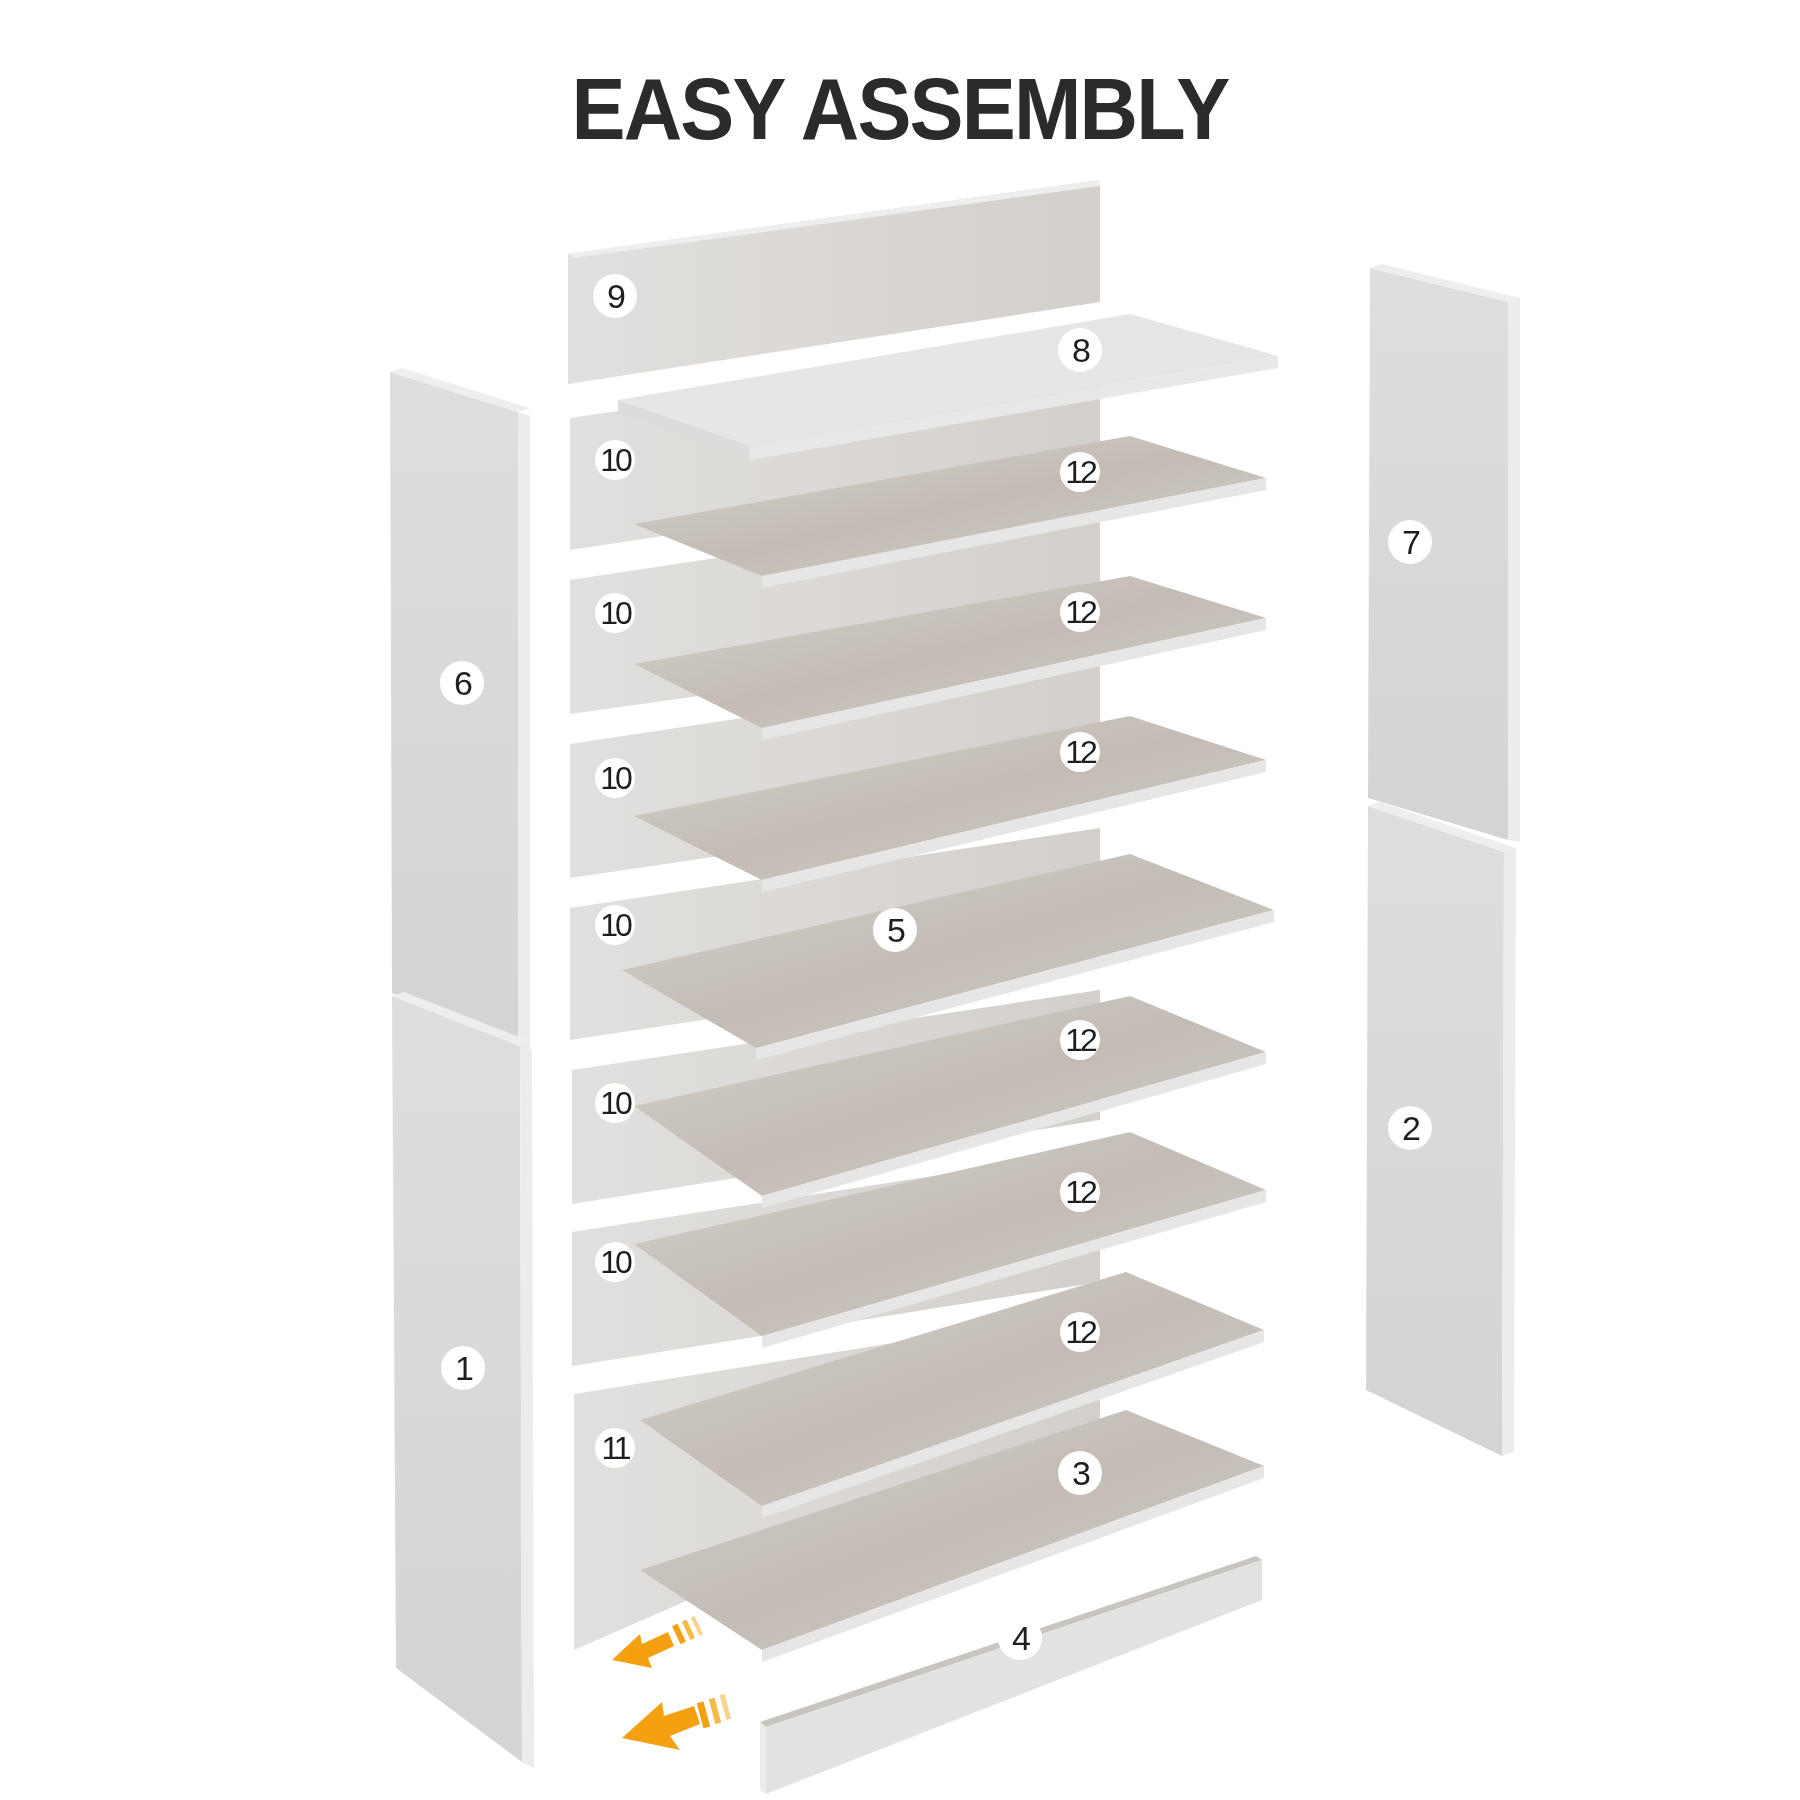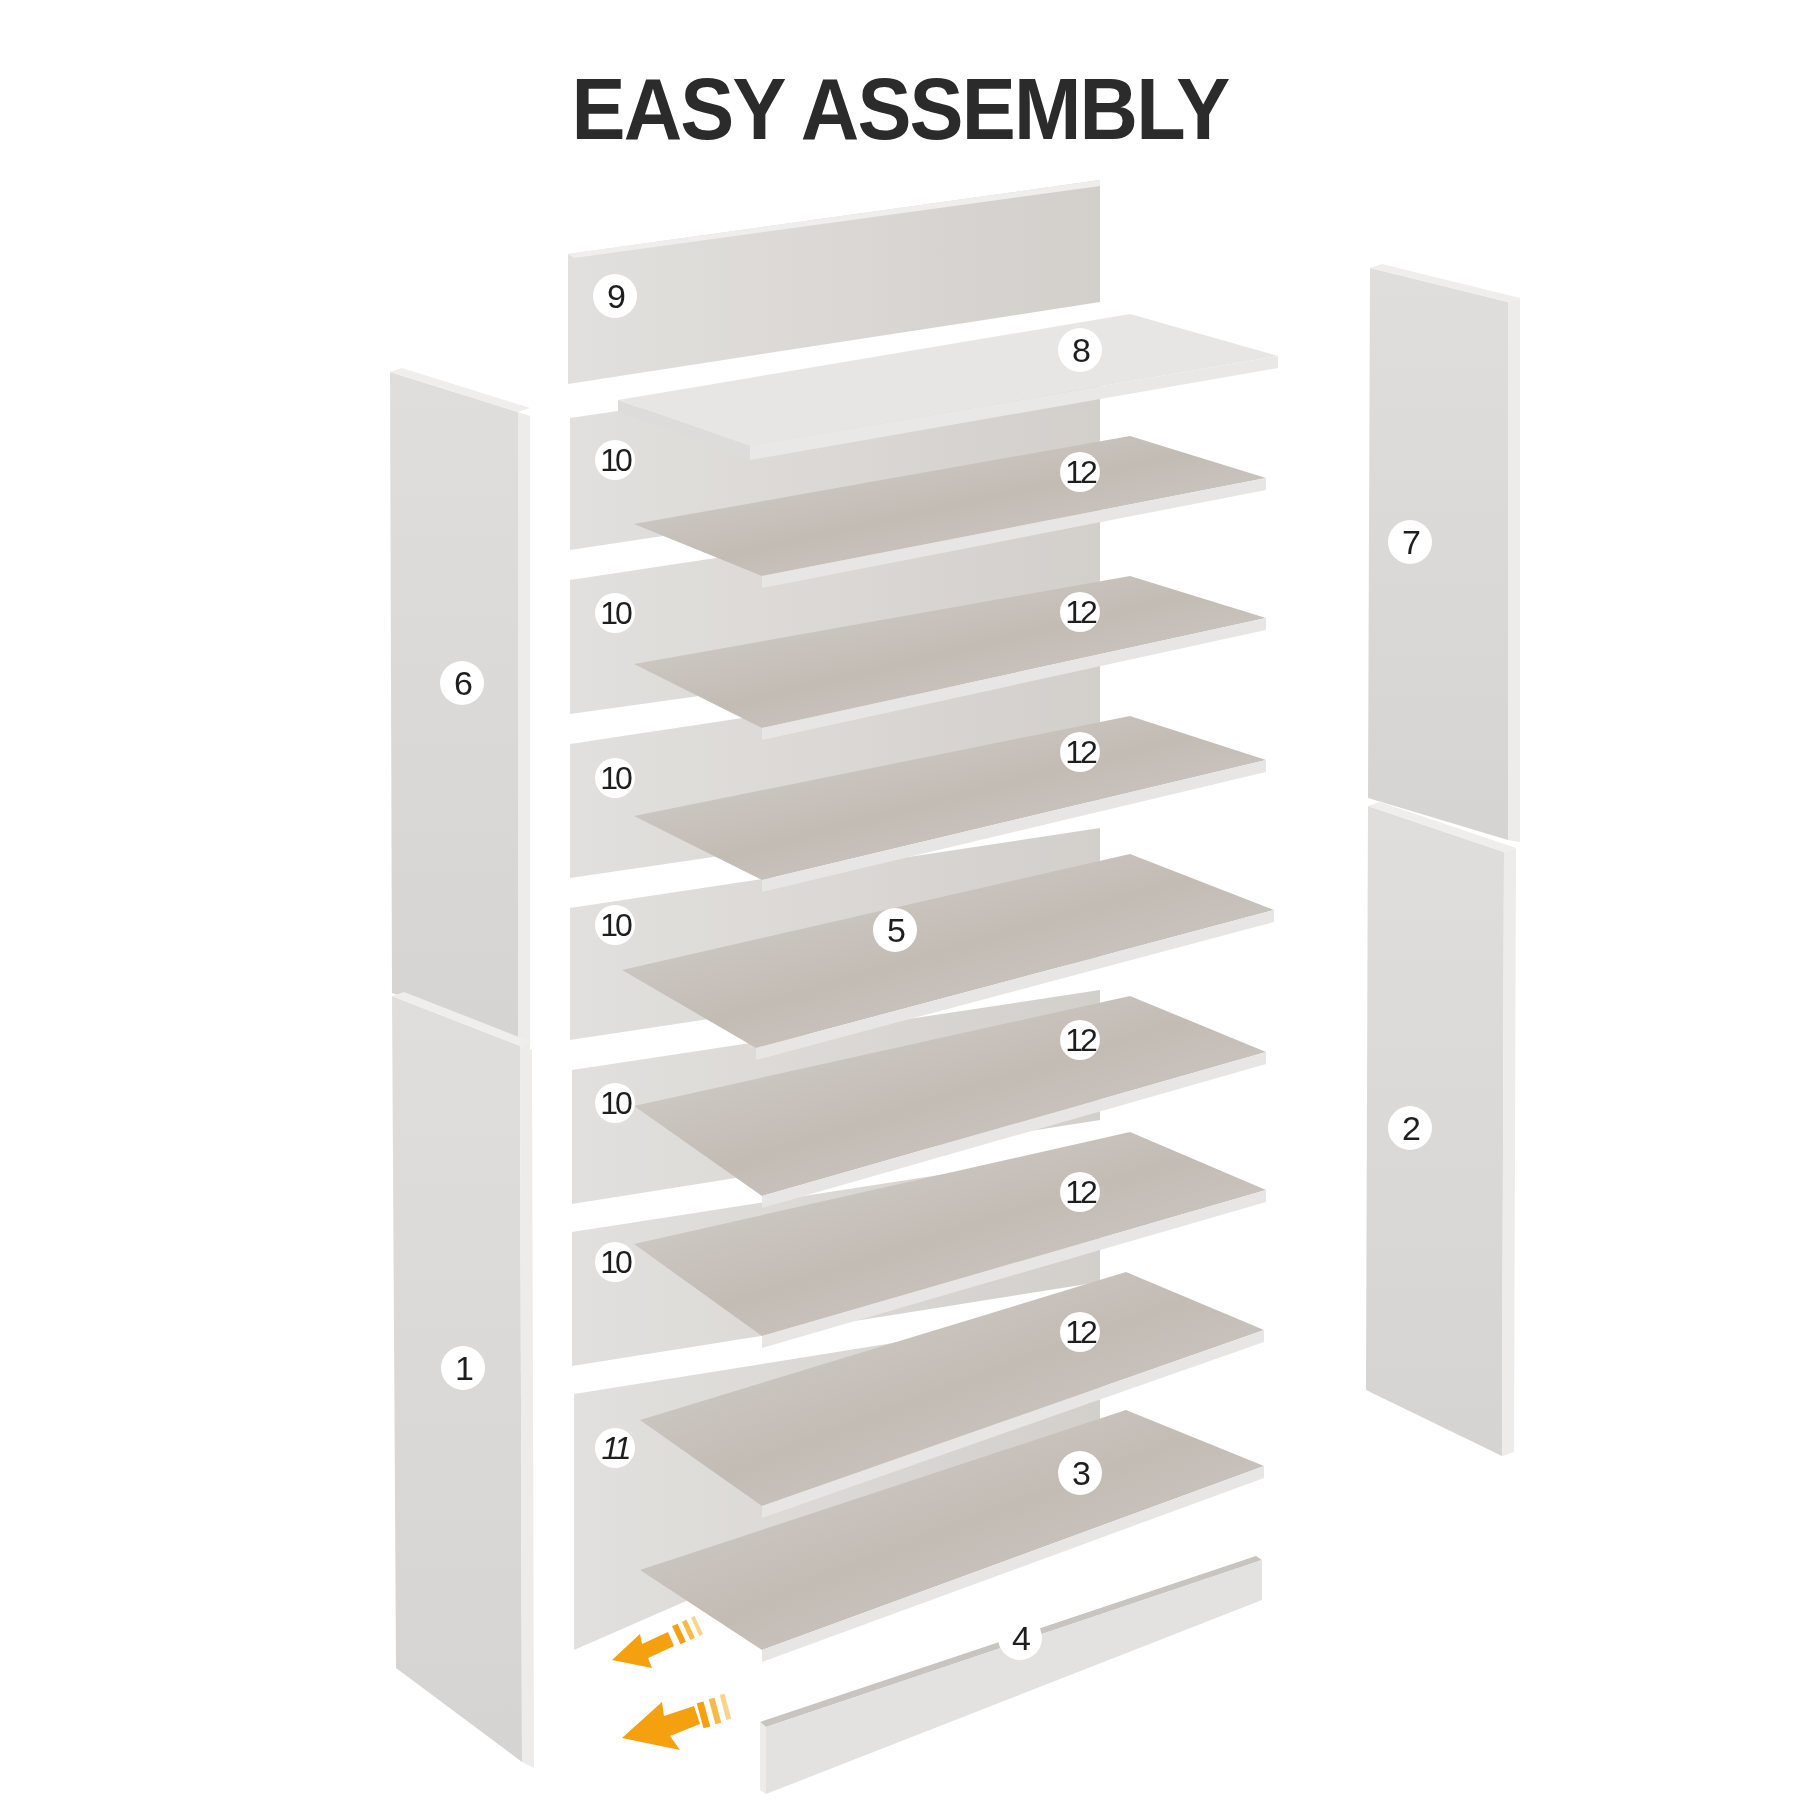--- a/index.html
+++ b/index.html
@@ -146,20 +146,20 @@
     <div class="label" style="left: 462px; top: 683px;">6</div>
     <div class="label" style="left: 1410px; top: 542px;">7</div>
     <div class="label" style="left: 1080px; top: 350px;">8</div>
     <div class="label" style="left: 615px; top: 296px;">9</div>
     <div class="label wide" style="left: 615px; top: 460px;">10</div>
     <div class="label wide" style="left: 615px; top: 613px;">10</div>
     <div class="label wide" style="left: 615px; top: 778px;">10</div>
     <div class="label wide" style="left: 615px; top: 925px;">10</div>
     <div class="label wide" style="left: 615px; top: 1103px;">10</div>
     <div class="label wide" style="left: 615px; top: 1262px;">10</div>
-    <div class="label wide" style="left: 615px; top: 1448px; font-style: italic;">11</div>
+    <div class="label wide" style="left: 615px; top: 1448px;">11</div>
     <div class="label wide" style="left: 1080px; top: 472px;">12</div>
     <div class="label wide" style="left: 1080px; top: 612px;">12</div>
     <div class="label wide" style="left: 1080px; top: 752px;">12</div>
     <div class="label wide" style="left: 1080px; top: 1040px;">12</div>
     <div class="label wide" style="left: 1080px; top: 1192px;">12</div>
     <div class="label wide" style="left: 1080px; top: 1332px;">12</div>
   </div>
 
 </body></html>

